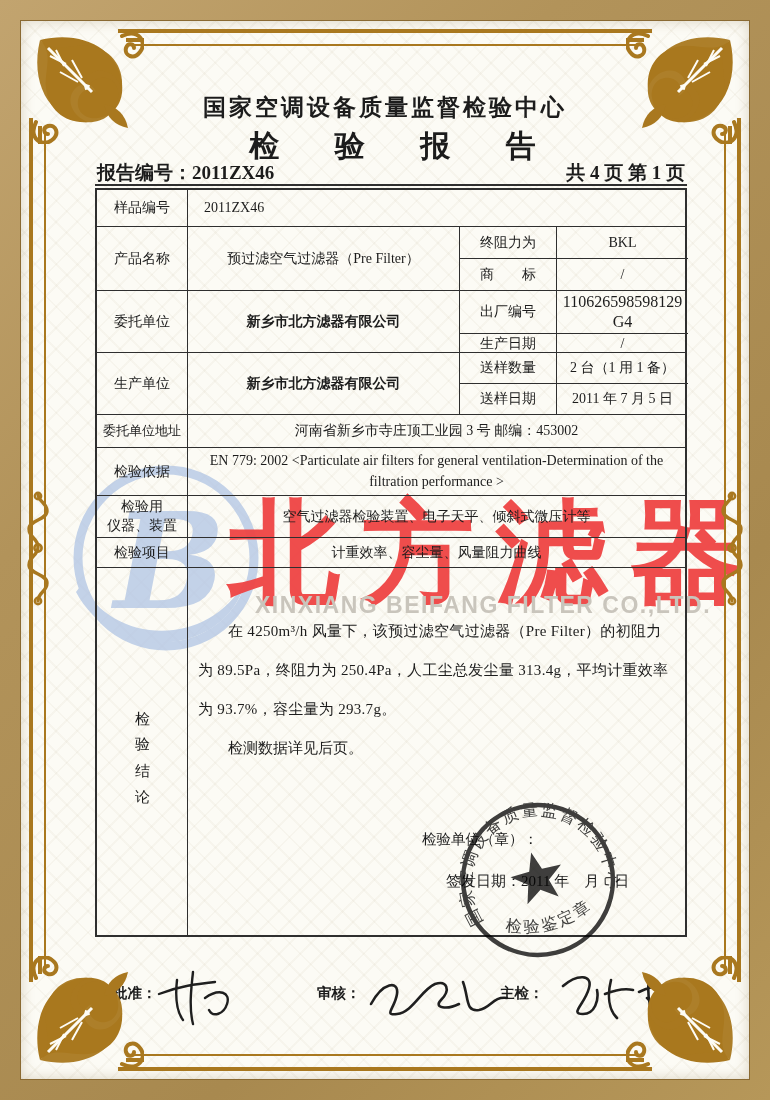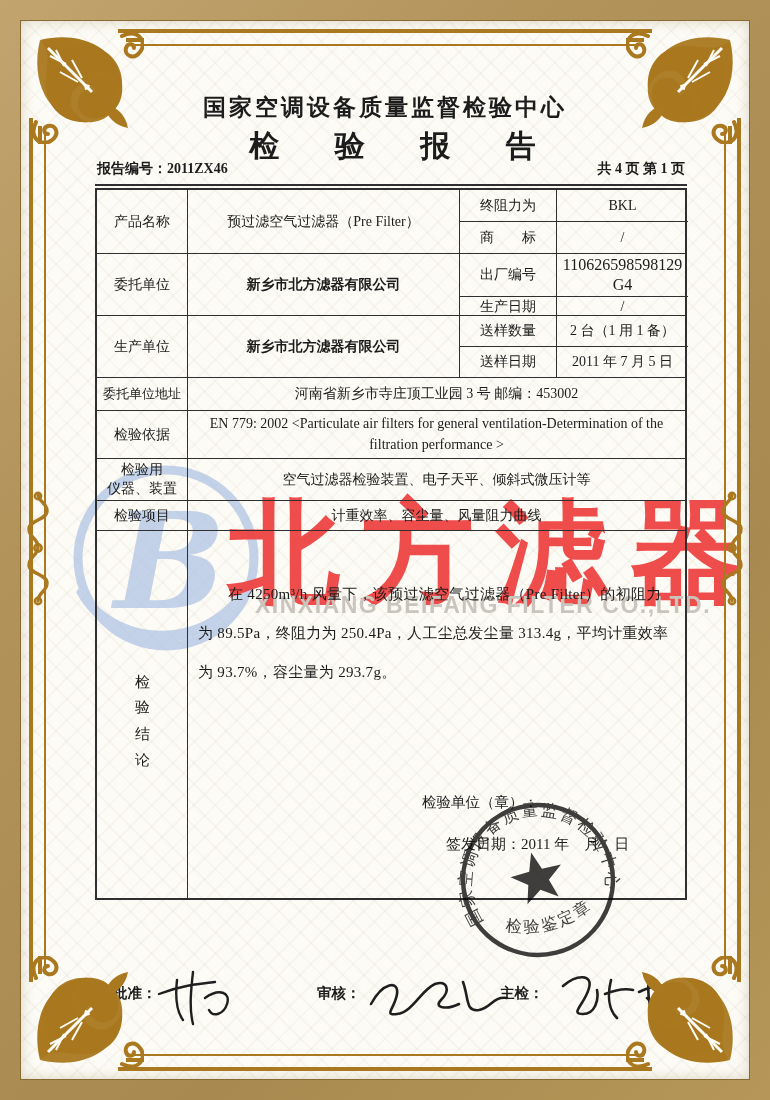--- a/index.html
+++ b/index.html
@@ -26,21 +26,21 @@
   .glv{width:4px;top:118px;bottom:118px;}
   .glv.thin{width:2px;top:128px;bottom:128px;}
   .corner{position:absolute;width:118px;height:118px;z-index:4;}
   .scroll{position:absolute;width:28px;height:118px;z-index:4;}
   
   .org-name{position:absolute;left:0;right:0;top:92px;text-align:center;
     font-size:23px;font-weight:700;letter-spacing:3px;z-index:2;}
   .report-title{position:absolute;left:15px;right:0;top:126px;text-align:center;
     font-size:30px;font-weight:700;letter-spacing:24px;text-indent:24px;z-index:2;}
   .meta-row{position:absolute;left:95px;top:160px;width:592px;height:24px;
-    border-bottom:2px solid #2f2f2f;font-size:14px;font-weight:600;z-index:2;}
+    border-bottom:2px solid #2f2f2f;font-size:19px;font-weight:600;z-index:2;}
   .meta-row .left{position:absolute;left:2px;top:0;}
   .meta-row .right{position:absolute;right:2px;top:0;}
   
   .tbl{position:absolute;left:95px;top:188px;width:592px;z-index:2;
     border:2px solid #2f2f2f;box-sizing:border-box;background:transparent;
     font-size:14px;}
   .row{display:flex;border-bottom:1.6px solid #2f2f2f;box-sizing:border-box;}
   .row:last-child{border-bottom:none;}
   .cell{box-sizing:border-box;display:flex;align-items:center;justify-content:center;
     text-align:center;border-right:1.6px solid #2f2f2f;padding:1px 3px;line-height:1.25;}
@@ -145,20 +145,24 @@
 <div class="wm-en">XINXIANG BEIFANG FILTER CO.,LTD.</div>
 
 <div class="org-name">国家空调设备质量监督检验中心</div>
 <div class="report-title">检 验 报 告</div>
 <div class="meta-row">
   <span class="left"><span>报告编号：</span><span>2011ZX46</span></span>
   <span class="right">共 4 页 第 1 页</span>
 </div>
 
 <div class="tbl">
+  <div class="row" style="height:37px">
+    <div class="cell c-label">样品编号</div>
+    <div class="cell c-rest left-val">2011ZX46</div>
+  </div>
   <div class="row" style="height:64px">
     <div class="cell c-label">产品名称</div>
     <div class="cell c-mid">预过滤空气过滤器（Pre Filter）</div>
     <div class="subcol">
       <div class="subrow bord">
         <div class="cell c-rlabel">终阻力为</div>
         <div class="cell c-rval">BKL</div>
       </div>
       <div class="subrow">
         <div class="cell c-rlabel">商　　标</div>
@@ -210,20 +214,21 @@
     <div class="cell c-rest">空气过滤器检验装置、电子天平、倾斜式微压计等</div>
   </div>
   <div class="row" style="height:30px">
     <div class="cell c-label">检验项目</div>
     <div class="cell c-rest">计重效率、容尘量、风量阻力曲线</div>
   </div>
   <div class="row" style="height:367px">
     <div class="cell c-label concl-label">检验结论</div>
     <div class="concl-body">
       <div class="concl-text">在 4250m³/h 风量下，该预过滤空气过滤器（Pre Filter）的初阻力为 89.5Pa，终阻力为 250.4Pa，人工尘总发尘量 313.4g，平均计重效率为 93.7%，容尘量为 293.7g。</div>
+      <div class="concl-note">检测数据详见后页。</div>
       <div class="unit-line">检验单位（章）：</div>
       <div class="issue-line"><span>签发日期：</span><span>2011 年　月　日</span></div>
     </div>
   </div>
 </div>
 
 <svg class="stamp" viewBox="0 0 170 170">
   <circle cx="85" cy="85" r="74" fill="none" stroke="#2a2a2a" stroke-width="4.5"></circle>
   <defs>
     <path id="arcTop" d="M 25,118 A 67,67 0 1 1 145,118" fill="none"></path>

